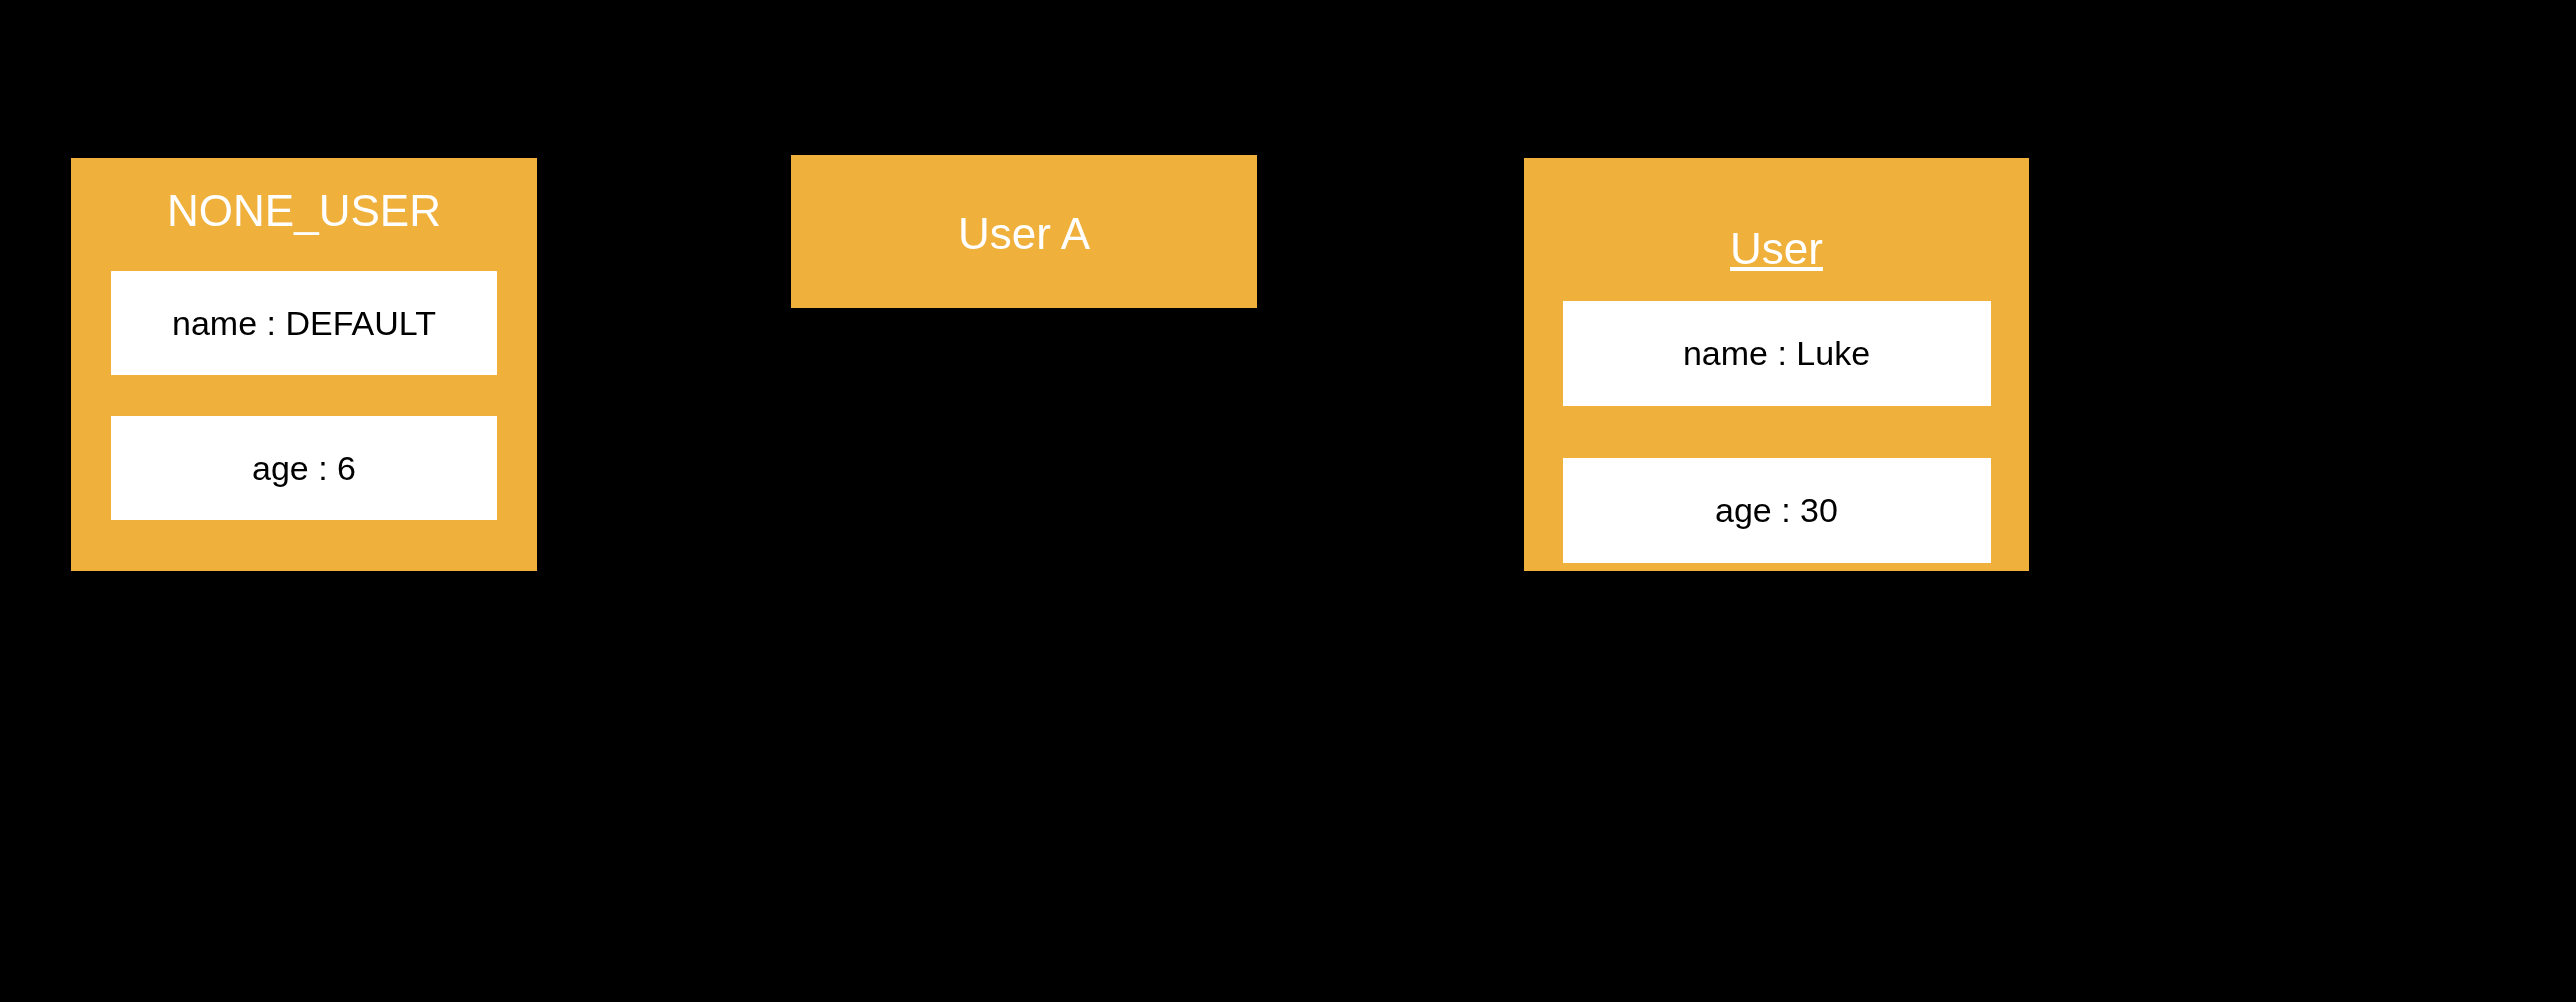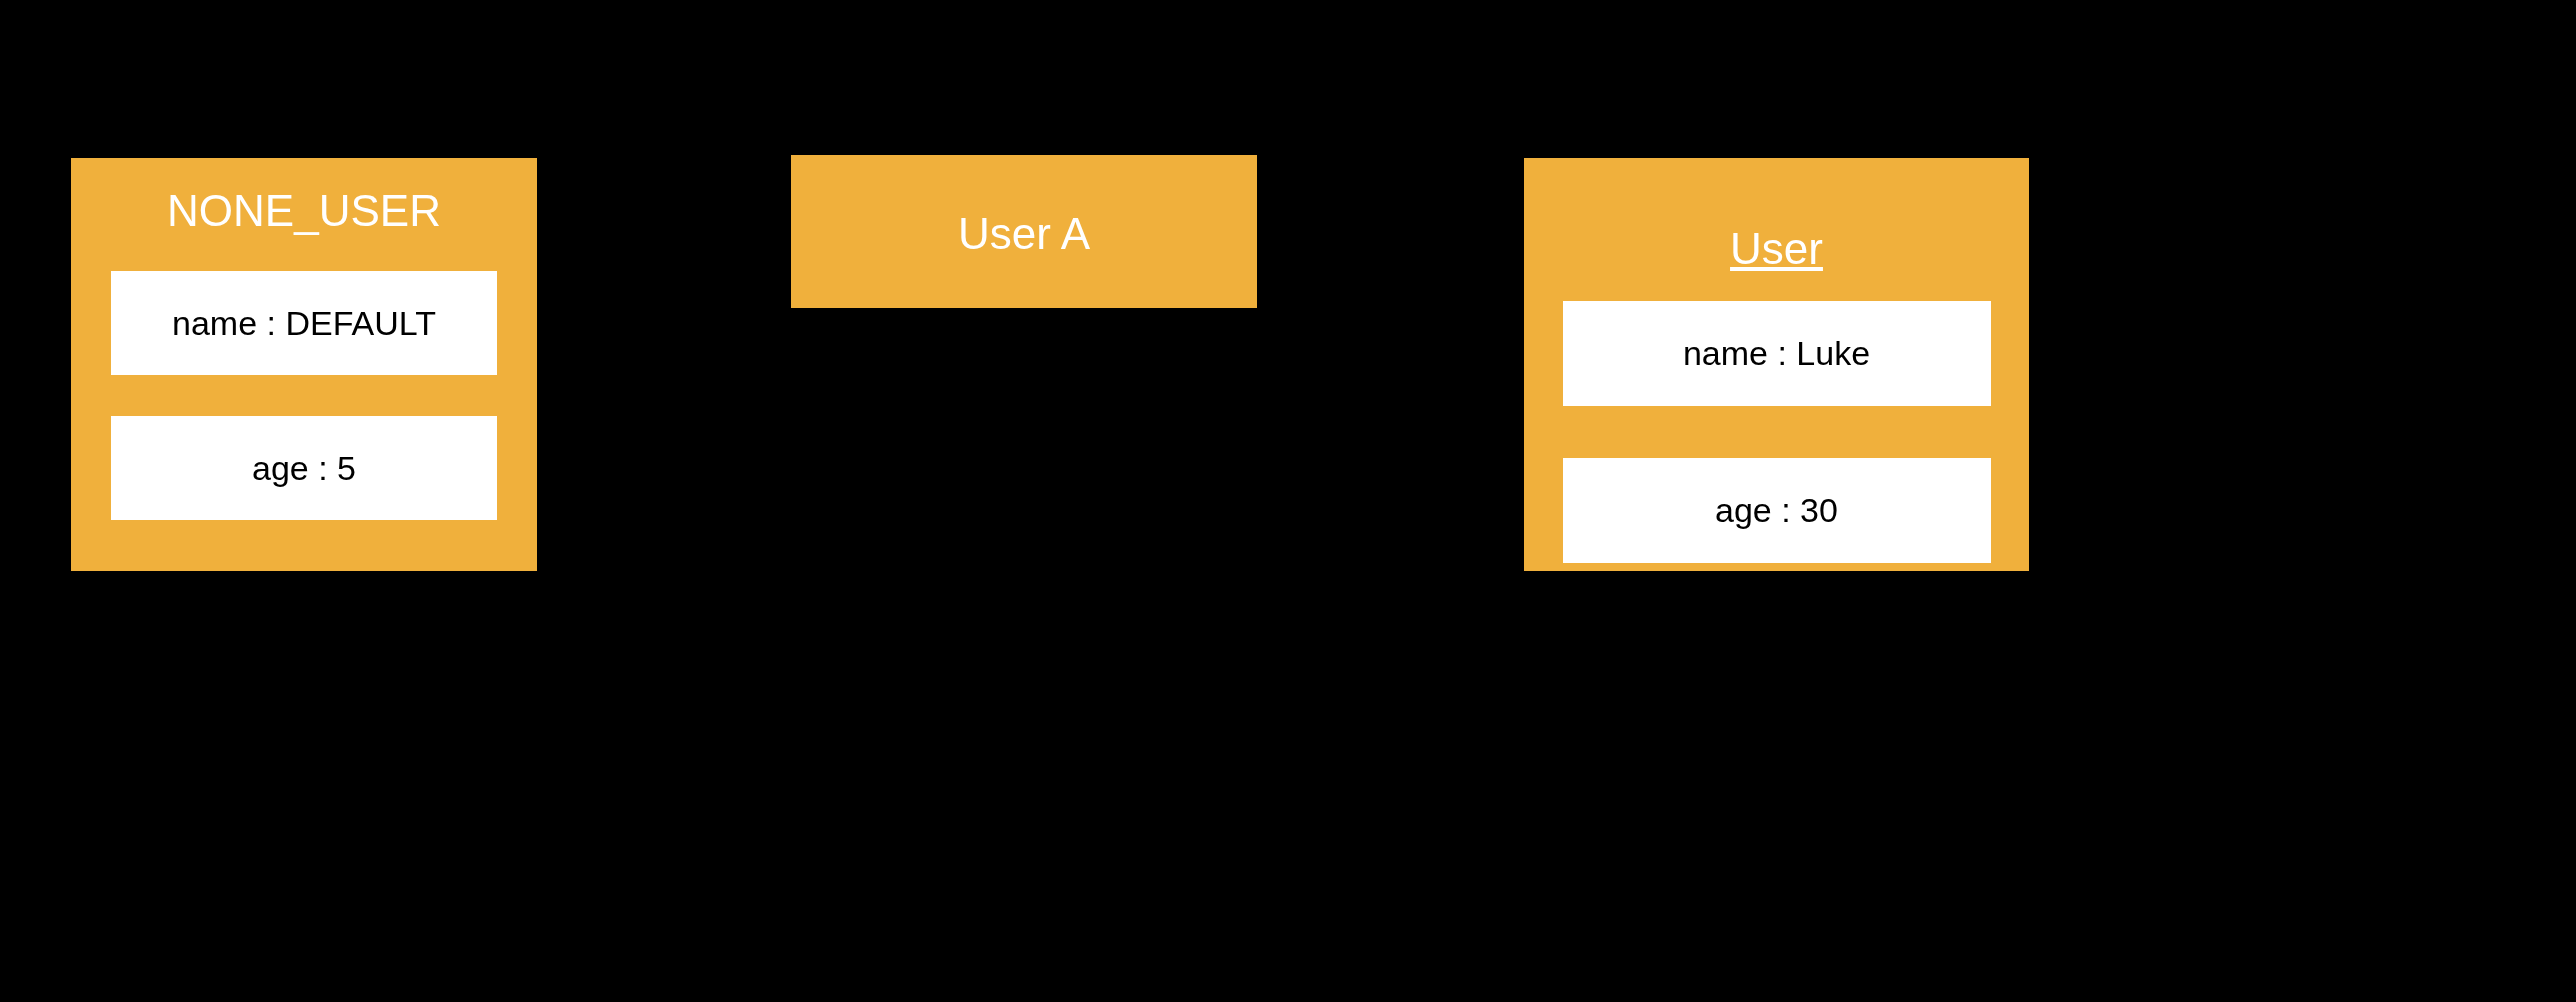--- a/index.html
+++ b/index.html
@@ -115,21 +115,21 @@
 </style>
 </head>
 <body>
 
 <div class="canvas">
 
   <div class="node" id="node-none-user">
     <div class="node-title">NONE_USER</div>
     <div class="node-fields">
       <div class="field field-name">name : DEFAULT</div>
-      <div class="field field-age">age : 5</div>
+      <div class="field field-age">age : 6</div>
     </div>
   </div>
 
   <div class="node" id="node-user-a">
     <div class="node-title">User A</div>
   </div>
 
   <div class="node" id="node-user">
     <div class="node-title">User</div>
     <div class="node-fields">

